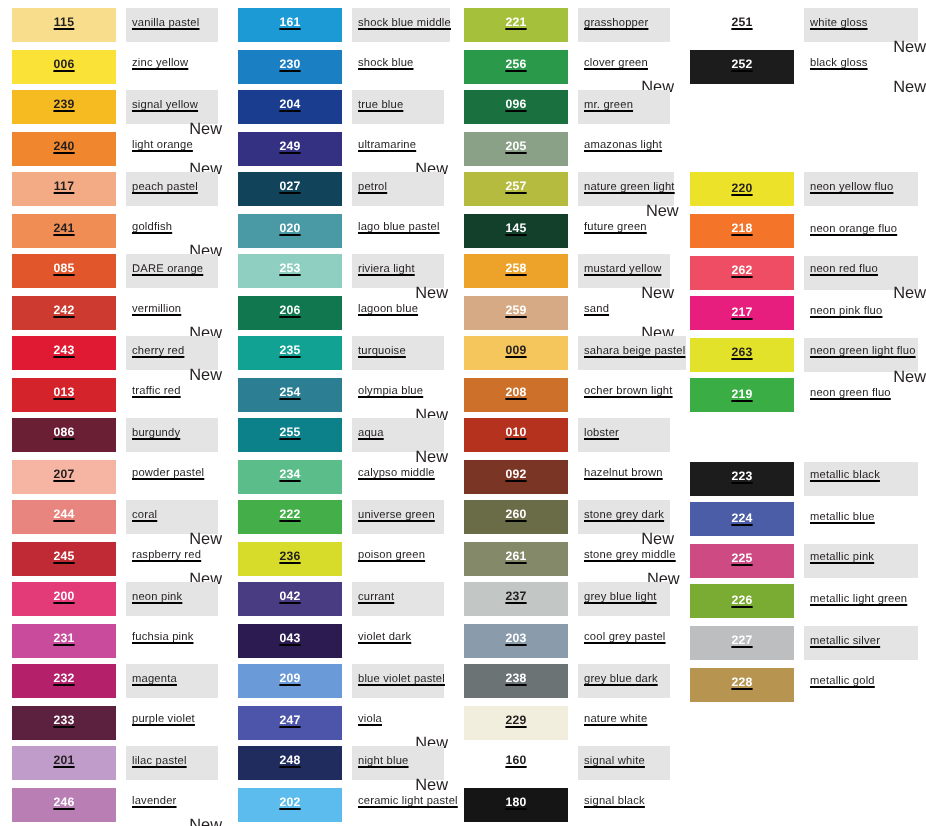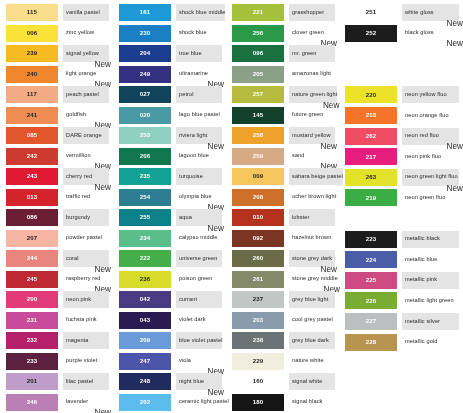--- a/index.html
+++ b/index.html
@@ -16,20 +16,21 @@
     flex-direction:row;
     box-sizing:border-box;
     padding:3px 0 0 0;
   }
   .column{
     width:113px;
     flex:0 0 113px;
     display:flex;
     flex-direction:column;
     box-sizing:border-box;
+    text-decoration:underline;
   }
   .column.wide{ width:124px; flex:0 0 124px; }
   .row{
     position:relative;
     height:20.6px;
     display:flex;
     flex-direction:row;
     align-items:stretch;
     box-sizing:border-box;
   }

